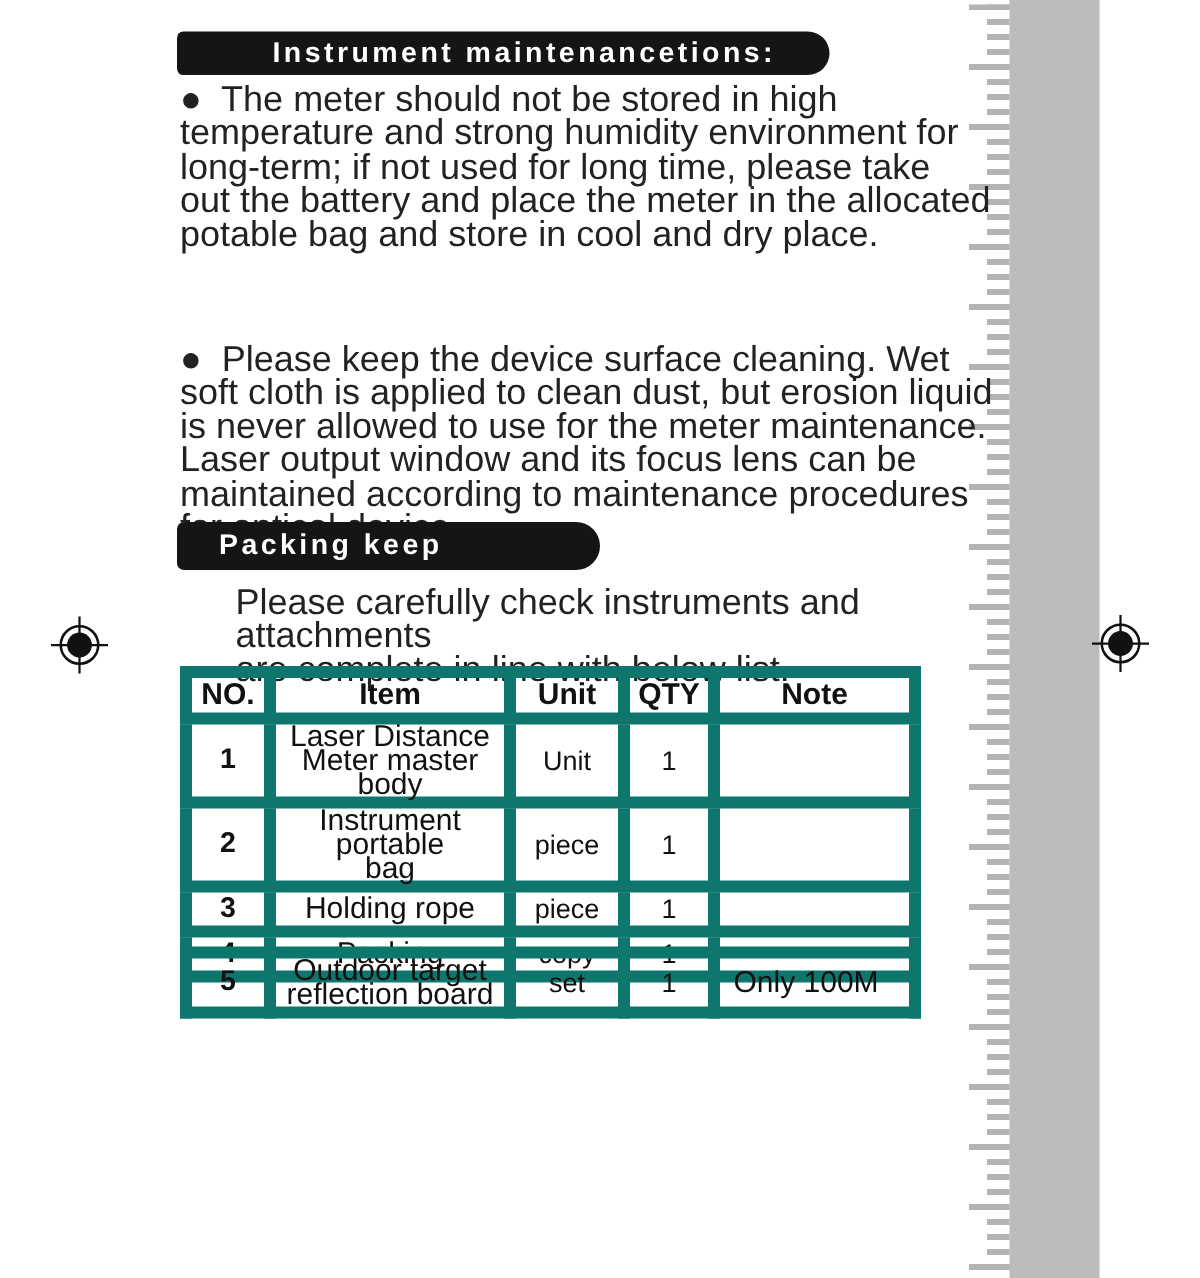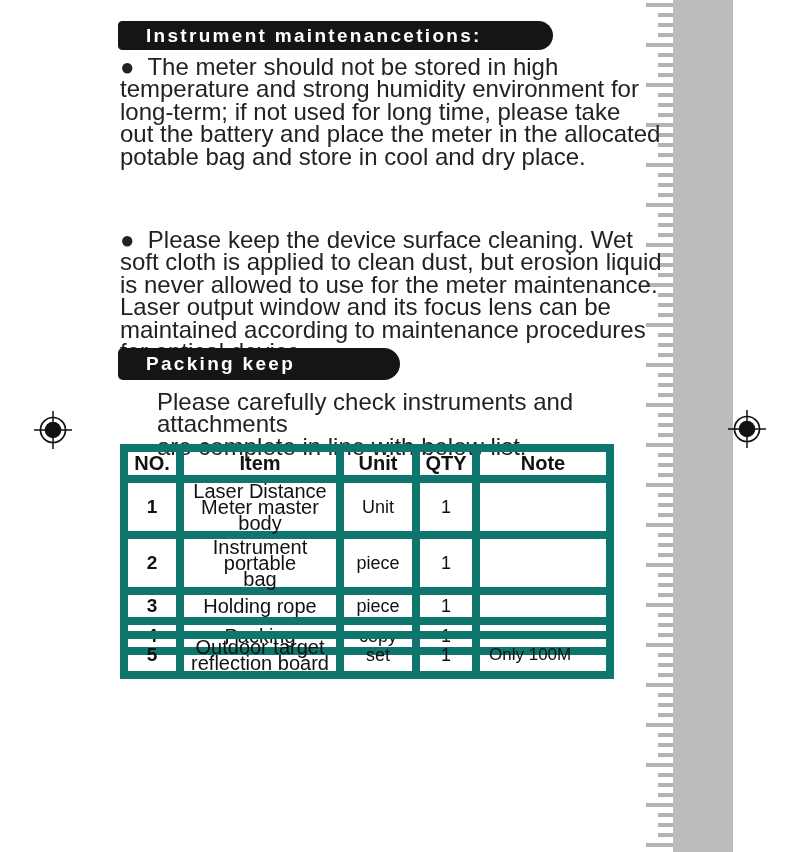--- a/index.html
+++ b/index.html
@@ -45,21 +45,21 @@
     color: #ffffff;
     display: flex;
     align-items: center;
     padding-left: 28px;
     box-sizing: border-box;
     font-weight: bold;
     font-size: 19px;
     letter-spacing: 2.3px;
     border-radius: 5px 17px 17px 5px;
   }
-  .pill-maintenance { top: 21px;  width: 435px; height: 29px; }
+  .pill-maintenance { top: 21px;  width: 435px; height: 29px; justify-content: center; }
   .pill-packing     { top: 348px; width: 282px; height: 32px; }
 
   
   .para {
     position: absolute;
     left: 120px;
     width: 545px;
     font-size: 24px;
     line-height: 22.4px;
     white-space: pre-wrap;
@@ -84,21 +84,21 @@
   .pack-table { border: 3px solid #1a1a1a; }
   .pack-table th {
     font-size: 20px; font-weight: bold; text-align: center;
     vertical-align: middle; padding: 0;
   }
   .pack-table td { text-align: center; vertical-align: middle; padding: 0; }
   .cell-no   { font-size: 19px; font-weight: bold; }
   .cell-item { font-size: 20px; line-height: 16px; white-space: pre-line; }
   .cell-unit { font-size: 18px; }
   .cell-qty  { font-size: 18px; }
-  .cell-note { font-size: 17px; }
+  .cell-note { font-size: 20px; }
   .cell-note-left { text-align: left !important; padding-left: 9px !important; }
   tr.h-head { height: 28px; }
   tr.h-tall { height: 42px; }
   tr.h-med  { height: 29px; }
   tr.h-reg  { height: 28px; }
   tr.h-r5   { height: 35px; }
 </style>
 </head>
 <body>
 

